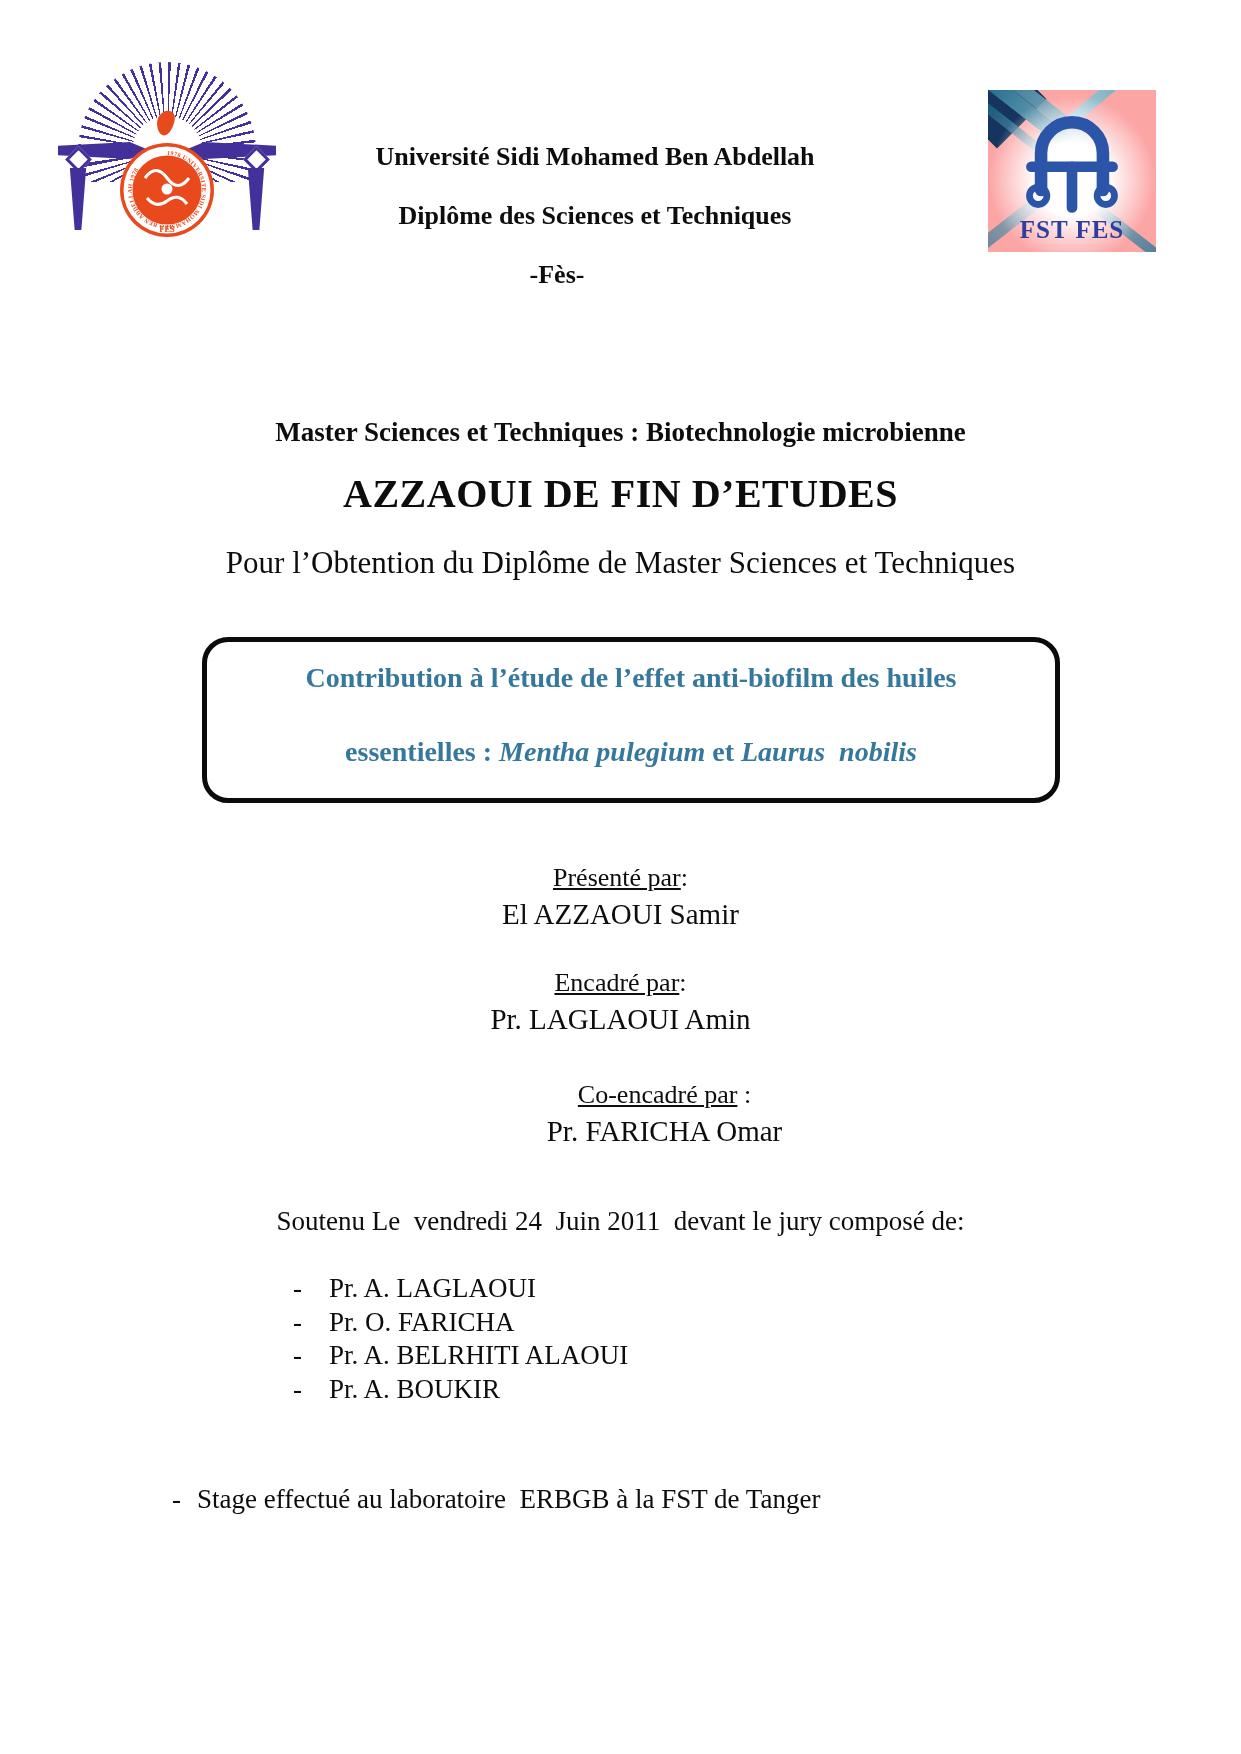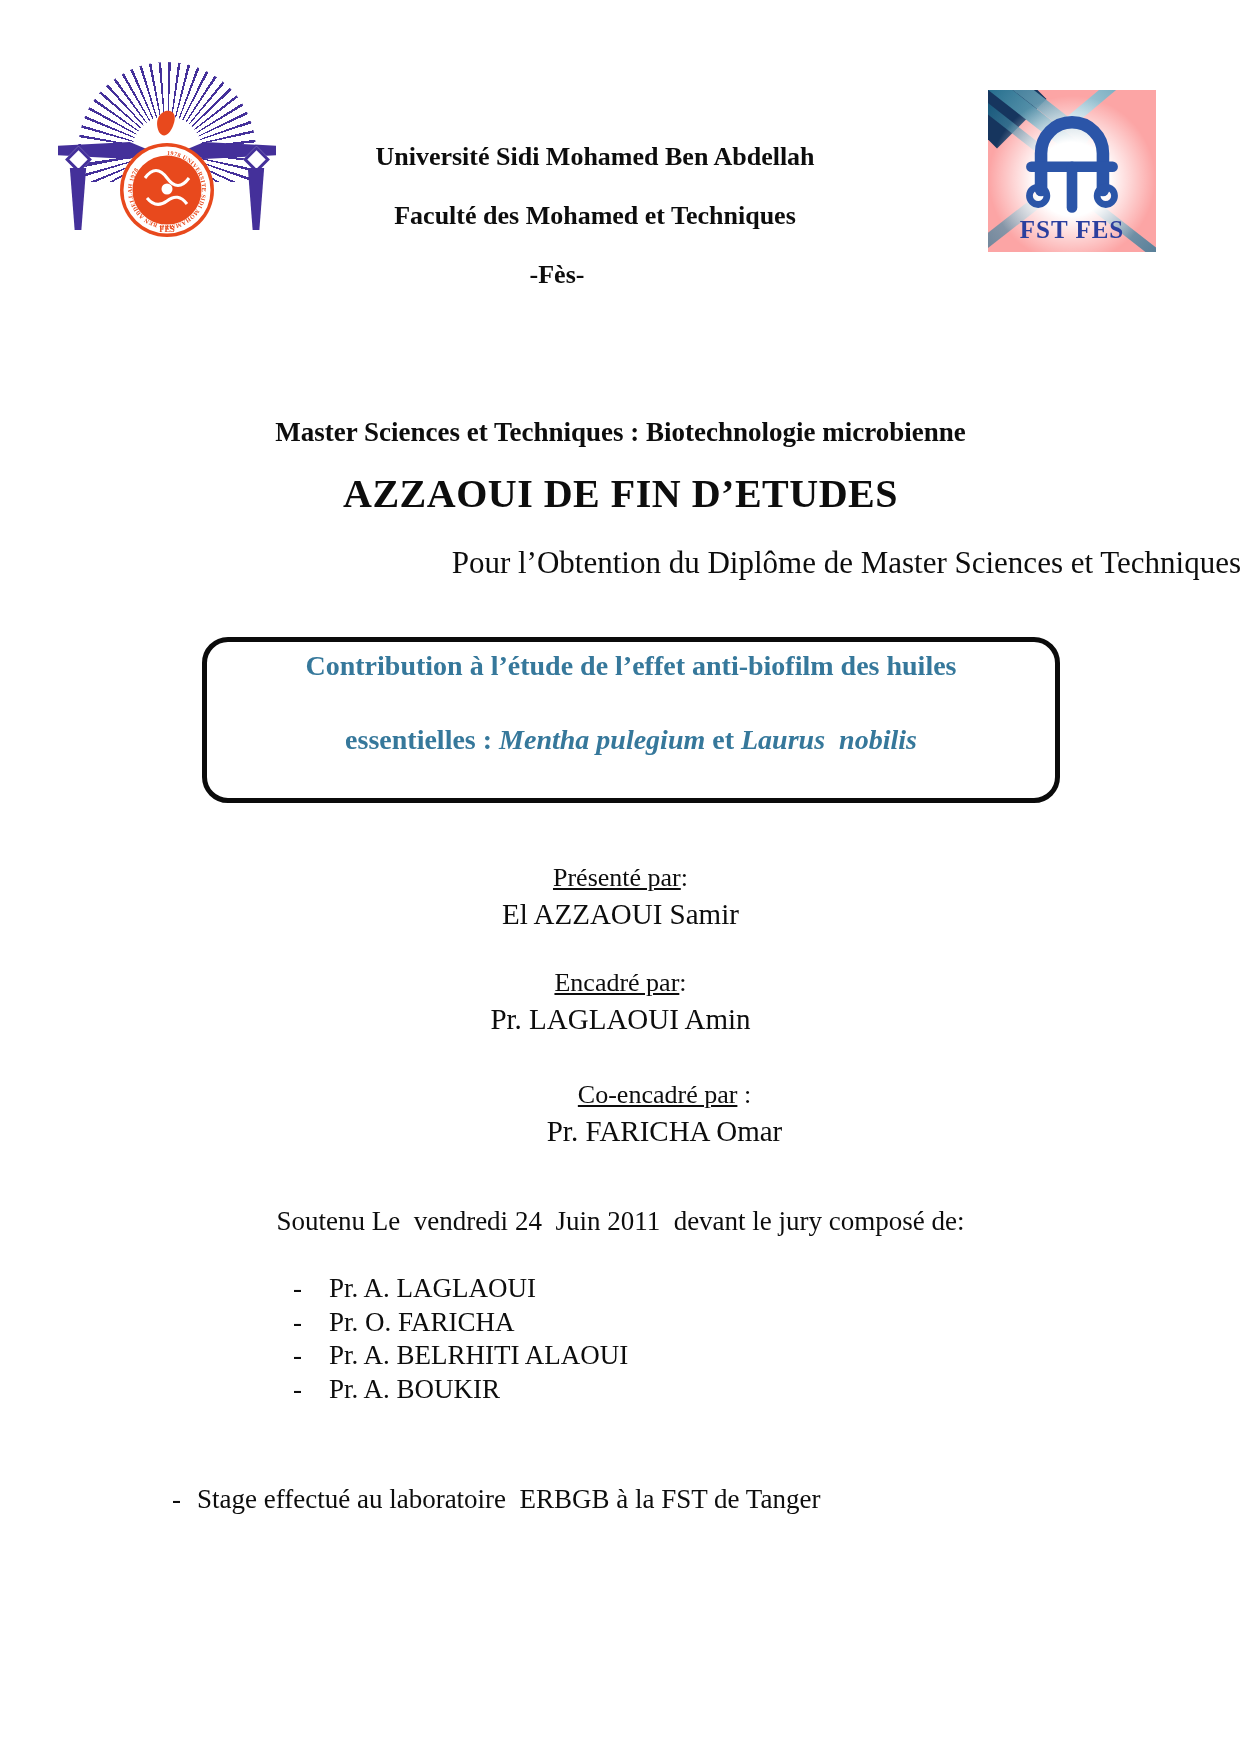--- a/index.html
+++ b/index.html
@@ -12,29 +12,29 @@
   .prewrap{white-space:pre-wrap;}
 
   
   .header-block{top:140px;left:0;width:1190px;text-align:center;font-weight:bold;font-size:26px;}
   .header-block .hline{margin:0 0 25px 0;line-height:34px;}
   .header-block .fes{transform:translateX(-38px);}
 
   
   .master-line{top:417px;font-weight:bold;font-size:27px;}
   .memoire-line{top:470px;font-weight:bold;font-size:40px;letter-spacing:.5px;}
-  .diploma-line{top:545px;font-size:31px;text-align:right;}
+  .diploma-line{top:545px;font-size:31px;}
 
   
   .title-box{
     left:202px;top:637px;width:858px;height:166px;box-sizing:border-box;
     border:5px solid #0b0b0b;border-radius:26px;text-align:center;
   }
   .title-line{color:#36789B;font-weight:bold;font-size:28px;line-height:40px;margin:0;}
-  .title-line1{margin-top:4px;}
+  .title-line1{margin-top:16px;}
   .title-line2{margin-top:34px;}
   .italic{font-style:italic;text-align:center;}
 
   
   .role-block{left:0;width:1241px;text-align:center;}
   .role-label{font-size:26px;line-height:32px;}
   .role-label .lbl{text-decoration:underline;}
   .role-name{font-size:29px;line-height:34px;margin-top:3px;}
   .blk-presented{top:862px;}
   .blk-encadre{top:967px;}
@@ -127,21 +127,21 @@
       <path d="M18 66 H102" fill="none" stroke="#2B55A8" stroke-width="11" stroke-linecap="round"></path>
       <path d="M60 66 V108" fill="none" stroke="#2B55A8" stroke-width="11" stroke-linecap="round"></path>
       <circle cx="25" cy="96" r="9" fill="none" stroke="#2B55A8" stroke-width="7"></circle>
       <circle cx="95" cy="96" r="9" fill="none" stroke="#2B55A8" stroke-width="7"></circle>
     </svg>
     <div class="fst-caption">FST FES</div>
   </div>
 
   <div class="abs header-block">
     <p class="hline">Université Sidi Mohamed Ben Abdellah</p>
-    <p class="hline">Faculté des Mohamed et Techniques</p>
+    <p class="hline">Diplôme des Sciences et Techniques</p>
     <p class="hline fes">-Fès-</p>
   </div>
 
   <div class="abs centered master-line">Master Sciences et Techniques : Biotechnologie microbienne</div>
   <div class="abs centered memoire-line">AZZAOUI DE FIN D’ETUDES</div>
   <div class="abs centered diploma-line">Pour l’Obtention du Diplôme de Master Sciences et Techniques</div>
 
   <div class="abs title-box">
     <p class="title-line title-line1">Contribution à l’étude de l’effet anti-biofilm des huiles</p>
     <p class="title-line title-line2"><span class="prewrap">essentielles : </span><span class="italic">Mentha pulegium</span><span class="prewrap"> et </span><span class="italic prewrap">Laurus  nobilis</span></p>

